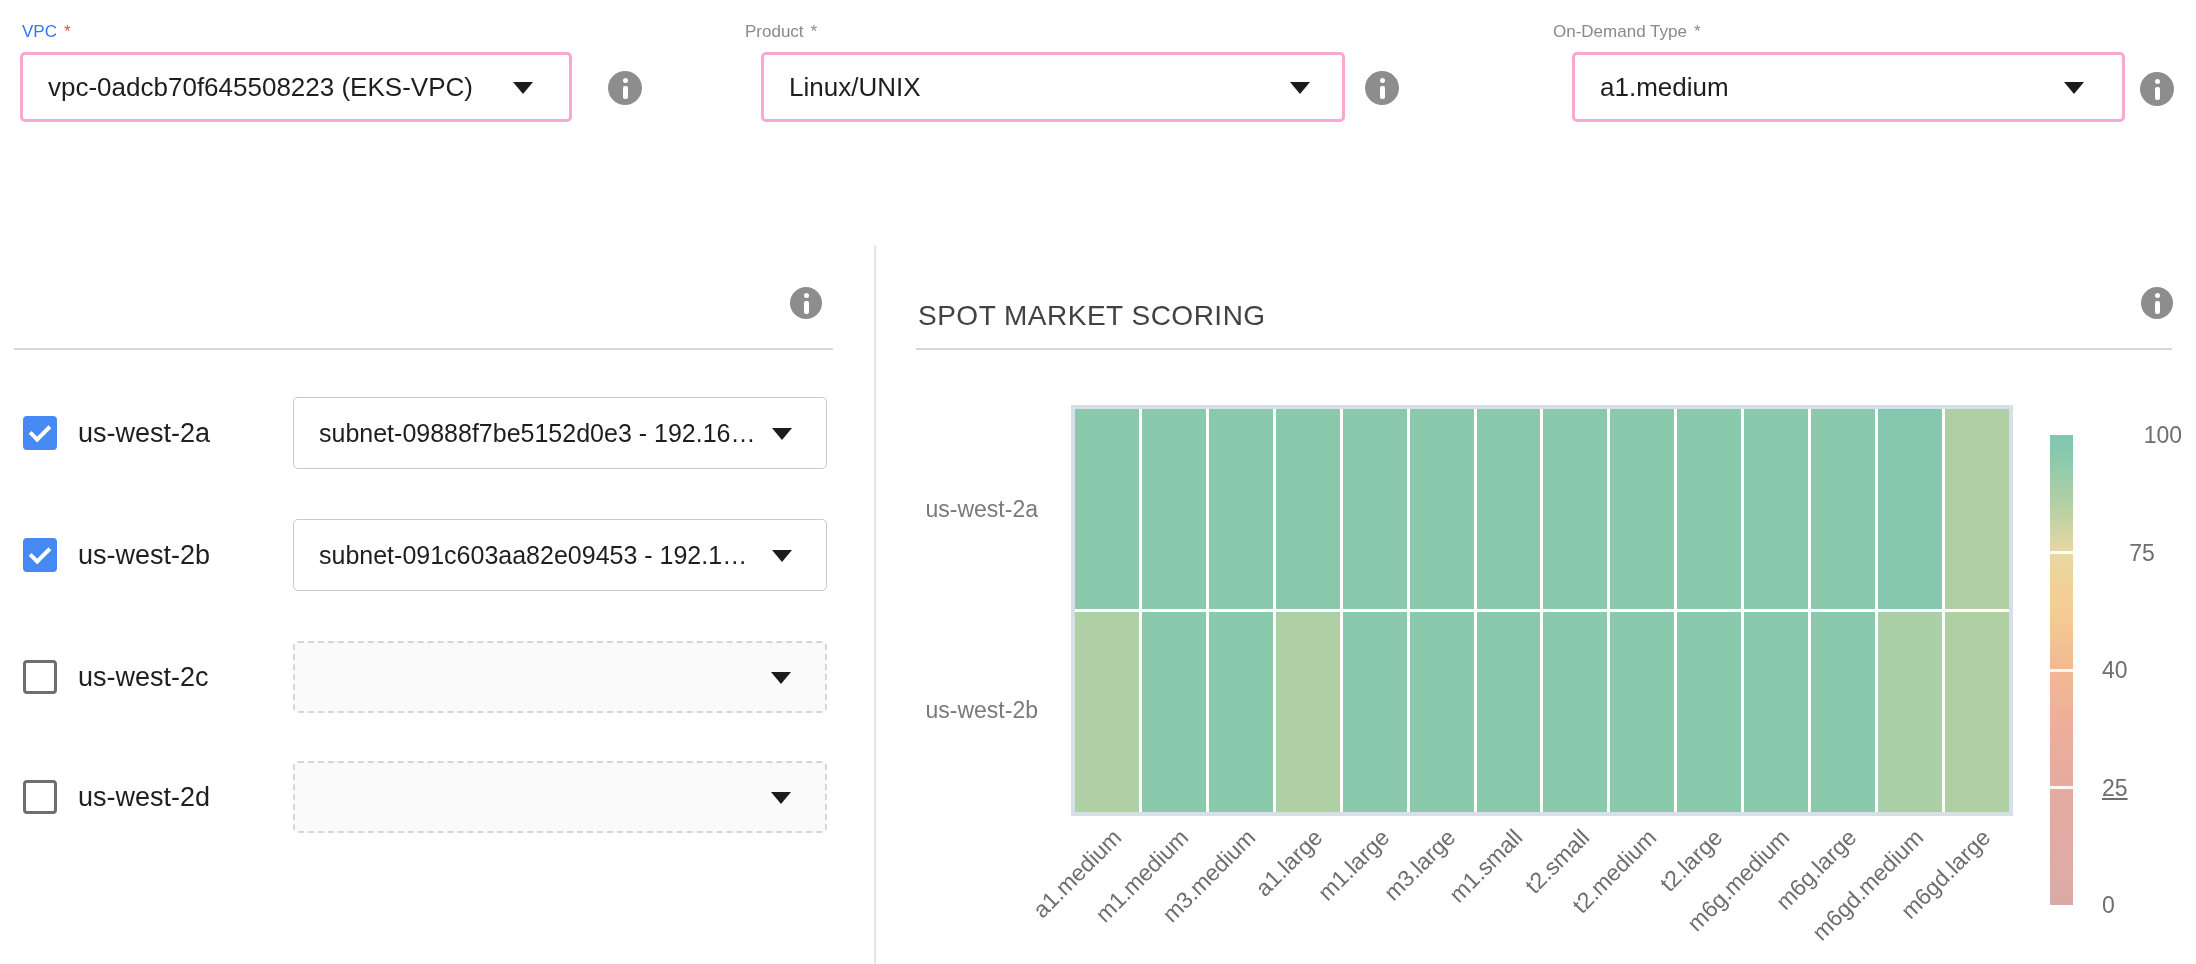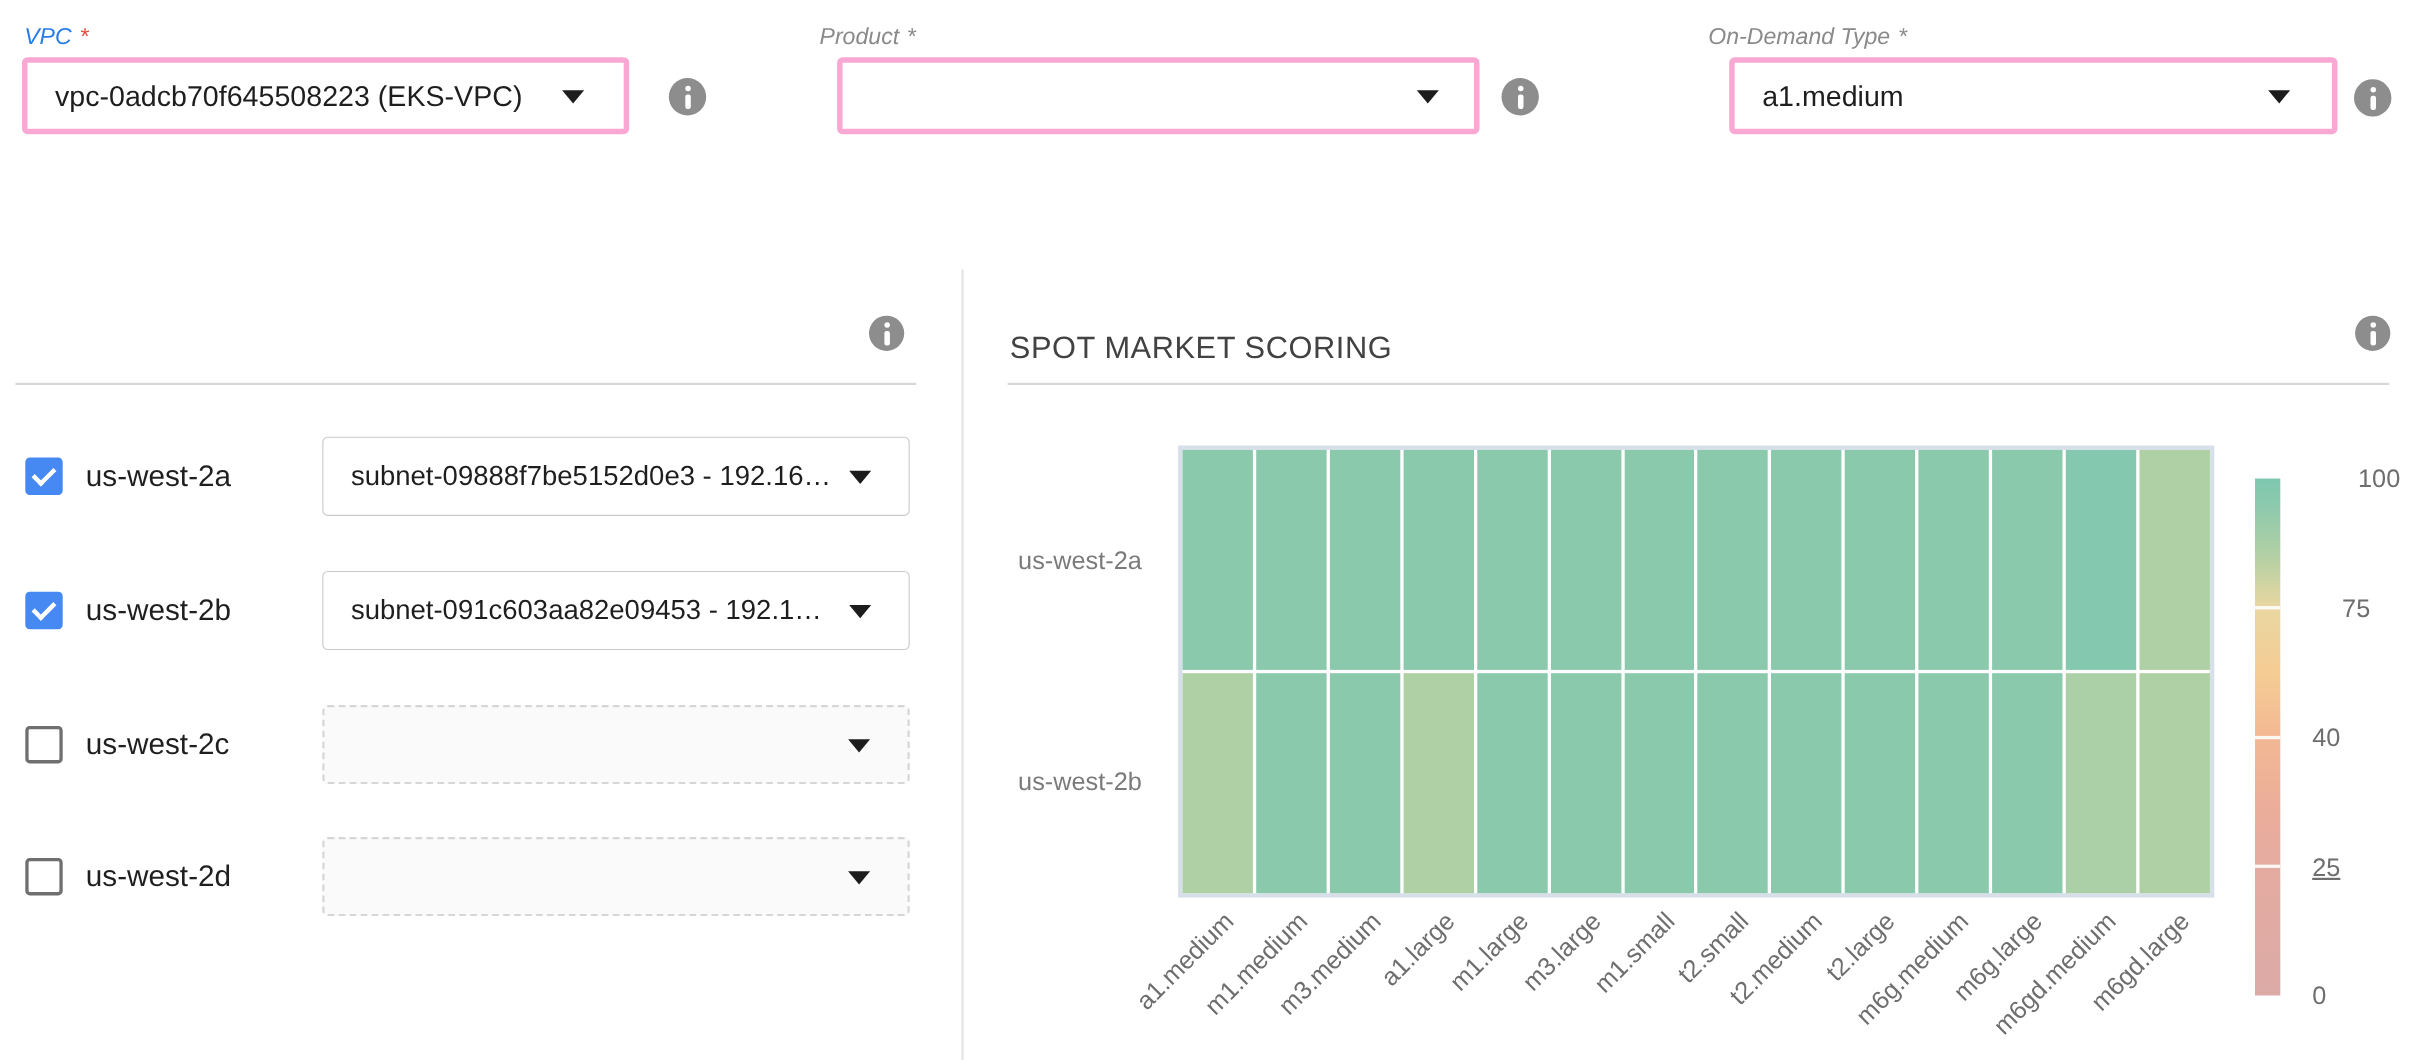--- a/index.html
+++ b/index.html
@@ -1,24 +1,24 @@
 <!DOCTYPE html>
 <html><head>
 <meta charset="utf-8">
 <style>
   html,body{margin:0;padding:0;background:#fff;}
   #app{position:relative;width:2196px;height:964px;background:#fff;overflow:hidden;
        font-family:"Liberation Sans",sans-serif;color:#212121;}
 
   
-  .flabel{position:absolute;font-size:21px;color:#8a8a8a;white-space:nowrap;font-style:italic;}
+  .flabel{position:absolute;font-size:17px;color:#8a8a8a;white-space:nowrap;}
   .lab-blue{color:#2a7ceb;}
   .req{margin-left:7px;}
   .req-red{color:#e5493d;}
-  .selectbox{position:absolute;background:#fff;border:5px solid #f9a8d4;border-radius:5px;
+  .selectbox{position:absolute;background:#fff;border:3px solid #f9a8d4;border-radius:5px;
              box-sizing:border-box;display:flex;align-items:center;cursor:pointer;}
   .selval{position:absolute;left:25px;right:64px;font-size:26px;color:#1e1e1e;
           white-space:nowrap;overflow:hidden;text-overflow:ellipsis;}
   .arr{position:absolute;width:0;height:0;top:50%;margin-top:-5px;
        border-left:10px solid transparent;border-right:10px solid transparent;
        border-top:12px solid #1c1c1c;}
 
   
   .info{position:absolute;border-radius:50%;background:#8d8d8d;display:flex;flex-direction:column;
         align-items:center;justify-content:center;cursor:pointer;}
@@ -70,20 +70,21 @@
     <span class="selval">vpc-0adcb70f645508223 (EKS-VPC)</span>
     <span class="arr" style="right:36px"></span>
   </div>
   <div class="info i34" style="left:608px;top:71px">
     <span class="idot"></span>
       <span class="ibar"></span>
   </div>
 
   <div class="flabel" style="left:745px;top:22px"><span>Product</span><span class="req">*</span></div>
   <div class="selectbox" style="left:761px;top:52px;width:584px;height:70px">
+    <span class="selval">Linux/UNIX</span>
     <span class="arr" style="right:32px"></span>
   </div>
   <div class="info i34" style="left:1365px;top:71px">
     <span class="idot"></span>
       <span class="ibar"></span>
   </div>
 
   <div class="flabel" style="left:1553px;top:22px"><span>On-Demand Type</span><span class="req">*</span></div>
   <div class="selectbox" style="left:1572px;top:52px;width:553px;height:70px">
     <span class="selval">a1.medium</span>

